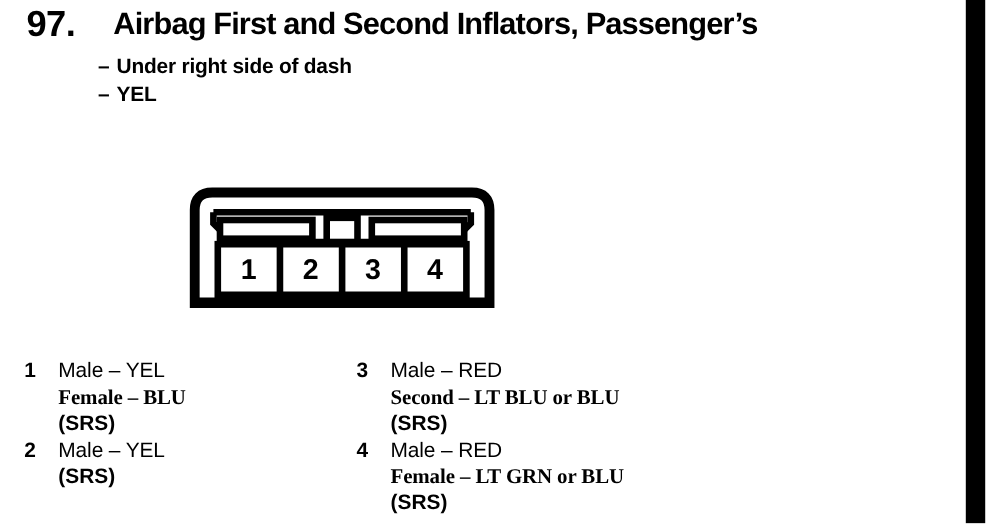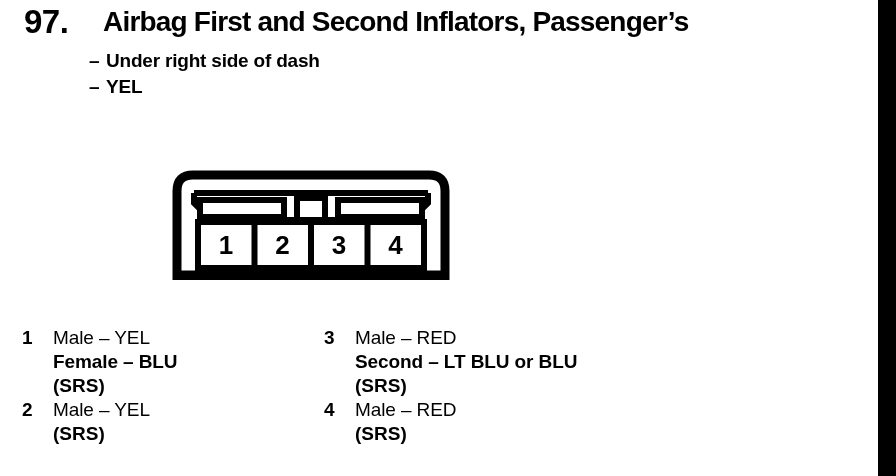--- a/index.html
+++ b/index.html
@@ -129,20 +129,21 @@
     line-height: 24px;
     white-space: nowrap;
     letter-spacing: -0.1px;
   }
   .pin-female {
     font-size: 19px;
     font-weight: bold;
     line-height: 24px;
     white-space: nowrap;
     letter-spacing: -0.1px;
+    font-family: Liberation Serif, serif;
   }
   .pin-note {
     font-size: 19px;
     font-weight: bold;
     line-height: 24px;
     white-space: nowrap;
   }
 </style>
 </head>
 <body>
@@ -224,20 +225,21 @@
         <div class="pin-lines">
           <div class="pin-male">Male – RED</div>
           <div class="pin-female">Second – LT BLU or BLU</div>
           <div class="pin-note">(SRS)</div>
         </div>
       </div>
       <div class="pin-entry">
         <span class="pin-num">4</span>
         <div class="pin-lines">
           <div class="pin-male">Male – RED</div>
+          <div class="pin-female">Female – LT GRN or BLU</div>
           <div class="pin-note">(SRS)</div>
         </div>
       </div>
     </div>
 
   </div>
 
   <div class="scan-bar"></div>
 
 </div>

